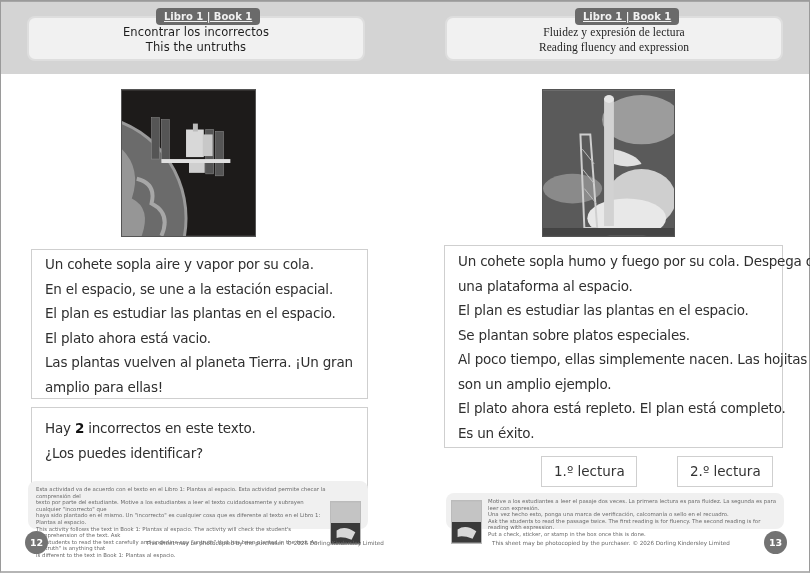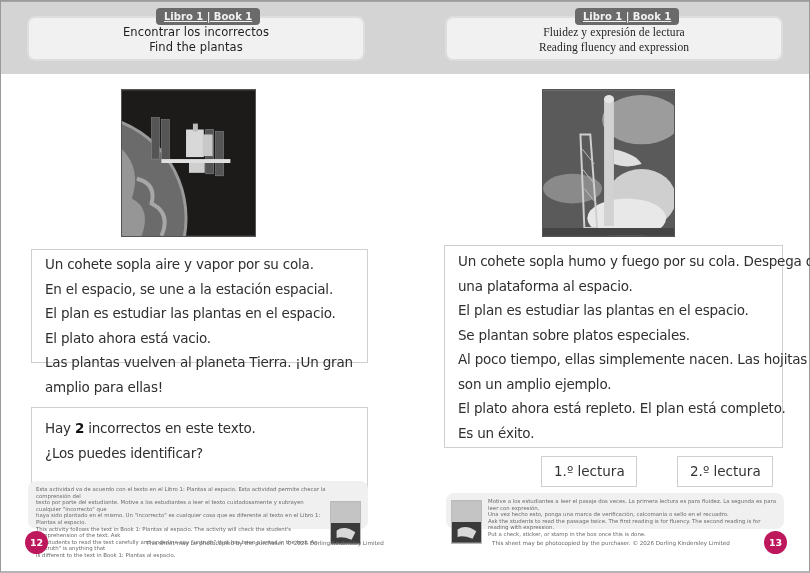--- a/index.html
+++ b/index.html
@@ -29,32 +29,32 @@
 
     .reading-box { position: absolute; border: 1.5px solid #cfcfcf; background: #fff;
       font-size: 13.5px; line-height: 29px; padding-left: 12px; color: #333; margin-left: 48px; }
 
     .note-panel { position: absolute; background: #f0f0f0; border-radius: 8px; }
     .note-text { position: absolute; font-size: 5.4px; line-height: 6.6px; color: #6a6a6a; }
     .mini-cover { position: absolute; width: 31px; height: 44px; border: 1px solid #bbb; overflow: hidden; background: #bdbdbd; }
     .mini-cover svg { width: 100%; height: 100%; display: block; }
 
     .footer-copy { position: absolute; font-size: 5.6px; color: #666; white-space: nowrap; }
-    .page-num { position: absolute; width: 23px; height: 23px; border-radius: 50%; background: #be185d;
+    .page-num { position: absolute; width: 23px; height: 23px; border-radius: 50%; background: #737373;
       color: #fff; font-size: 9.5px; font-weight: bold; text-align: center; line-height: 23px; }
   </style>
 </head>
 <body>
 
 <div class="spread">
   <div class="header-band"></div>
 
   <div class="title-box" style="left:26px; width:338px;">
     <div class="line first">Encontrar los incorrectos</div>
-    <div class="line">Find the plantas</div>
+    <div class="line">This the untruths</div>
   </div>
   <div class="book-tab" style="left:155px;">Libro 1 | Book 1</div>
 
   <div class="title-box" style="left:444px; width:338px;font-family:Liberation Serif, serif;">
     <div class="line first">Fluidez y expresión de lectura</div>
     <div class="line">Reading fluency and expression</div>
   </div>
   <div class="book-tab" style="left:574px;">Libro 1 | Book 1</div>
 
   <div class="photo" style="left:120px; top:88px; width:135px; height:148px;">
@@ -85,21 +85,21 @@
       <ellipse cx="85" cy="130" rx="40" ry="20" fill="#e8e8e8"></ellipse>
       <rect x="62" y="8" width="10" height="130" fill="#d2d2d2"></rect>
       <ellipse cx="67" cy="9" rx="5" ry="4" fill="#e5e5e5"></ellipse>
       <path d="M38 45 L48 45 L55 140 L42 140 Z" fill="none" stroke="#cfcfcf" stroke-width="2"></path>
       <path d="M40 60 L52 75 M40 80 L52 95 M42 100 L54 115" stroke="#bdbdbd" stroke-width="1"></path>
       <path d="M72 60 Q95 65 100 75 Q85 80 72 75 Z" fill="#e0e0e0"></path>
       <rect x="0" y="140" width="133" height="8" fill="#444"></rect>
     </svg>
   </div>
 
-  <div class="text-box" style="left:30px; top:248px; width:337px; height:114px; padding:2px 0 0 13px;">
+  <div class="text-box" style="left:30px; top:248px; width:337px; height:150px; padding:2px 0 0 13px;">
     <div class="row">Un cohete sopla aire y vapor por su cola.</div>
     <div class="row">En el espacio, se une a la estación espacial.</div>
     <div class="row">El plan es estudiar las plantas en el espacio.</div>
     <div class="row">El plato ahora está vacio.</div>
     <div class="row">Las plantas vuelven al planeta Tierra. ¡Un gran</div>
     <div class="row">amplio para ellas!</div>
   </div>
 
   <div class="text-box" style="left:30px; top:406px; width:337px; height:84px; padding:8px 0 0 13px;">
     <div class="row">

